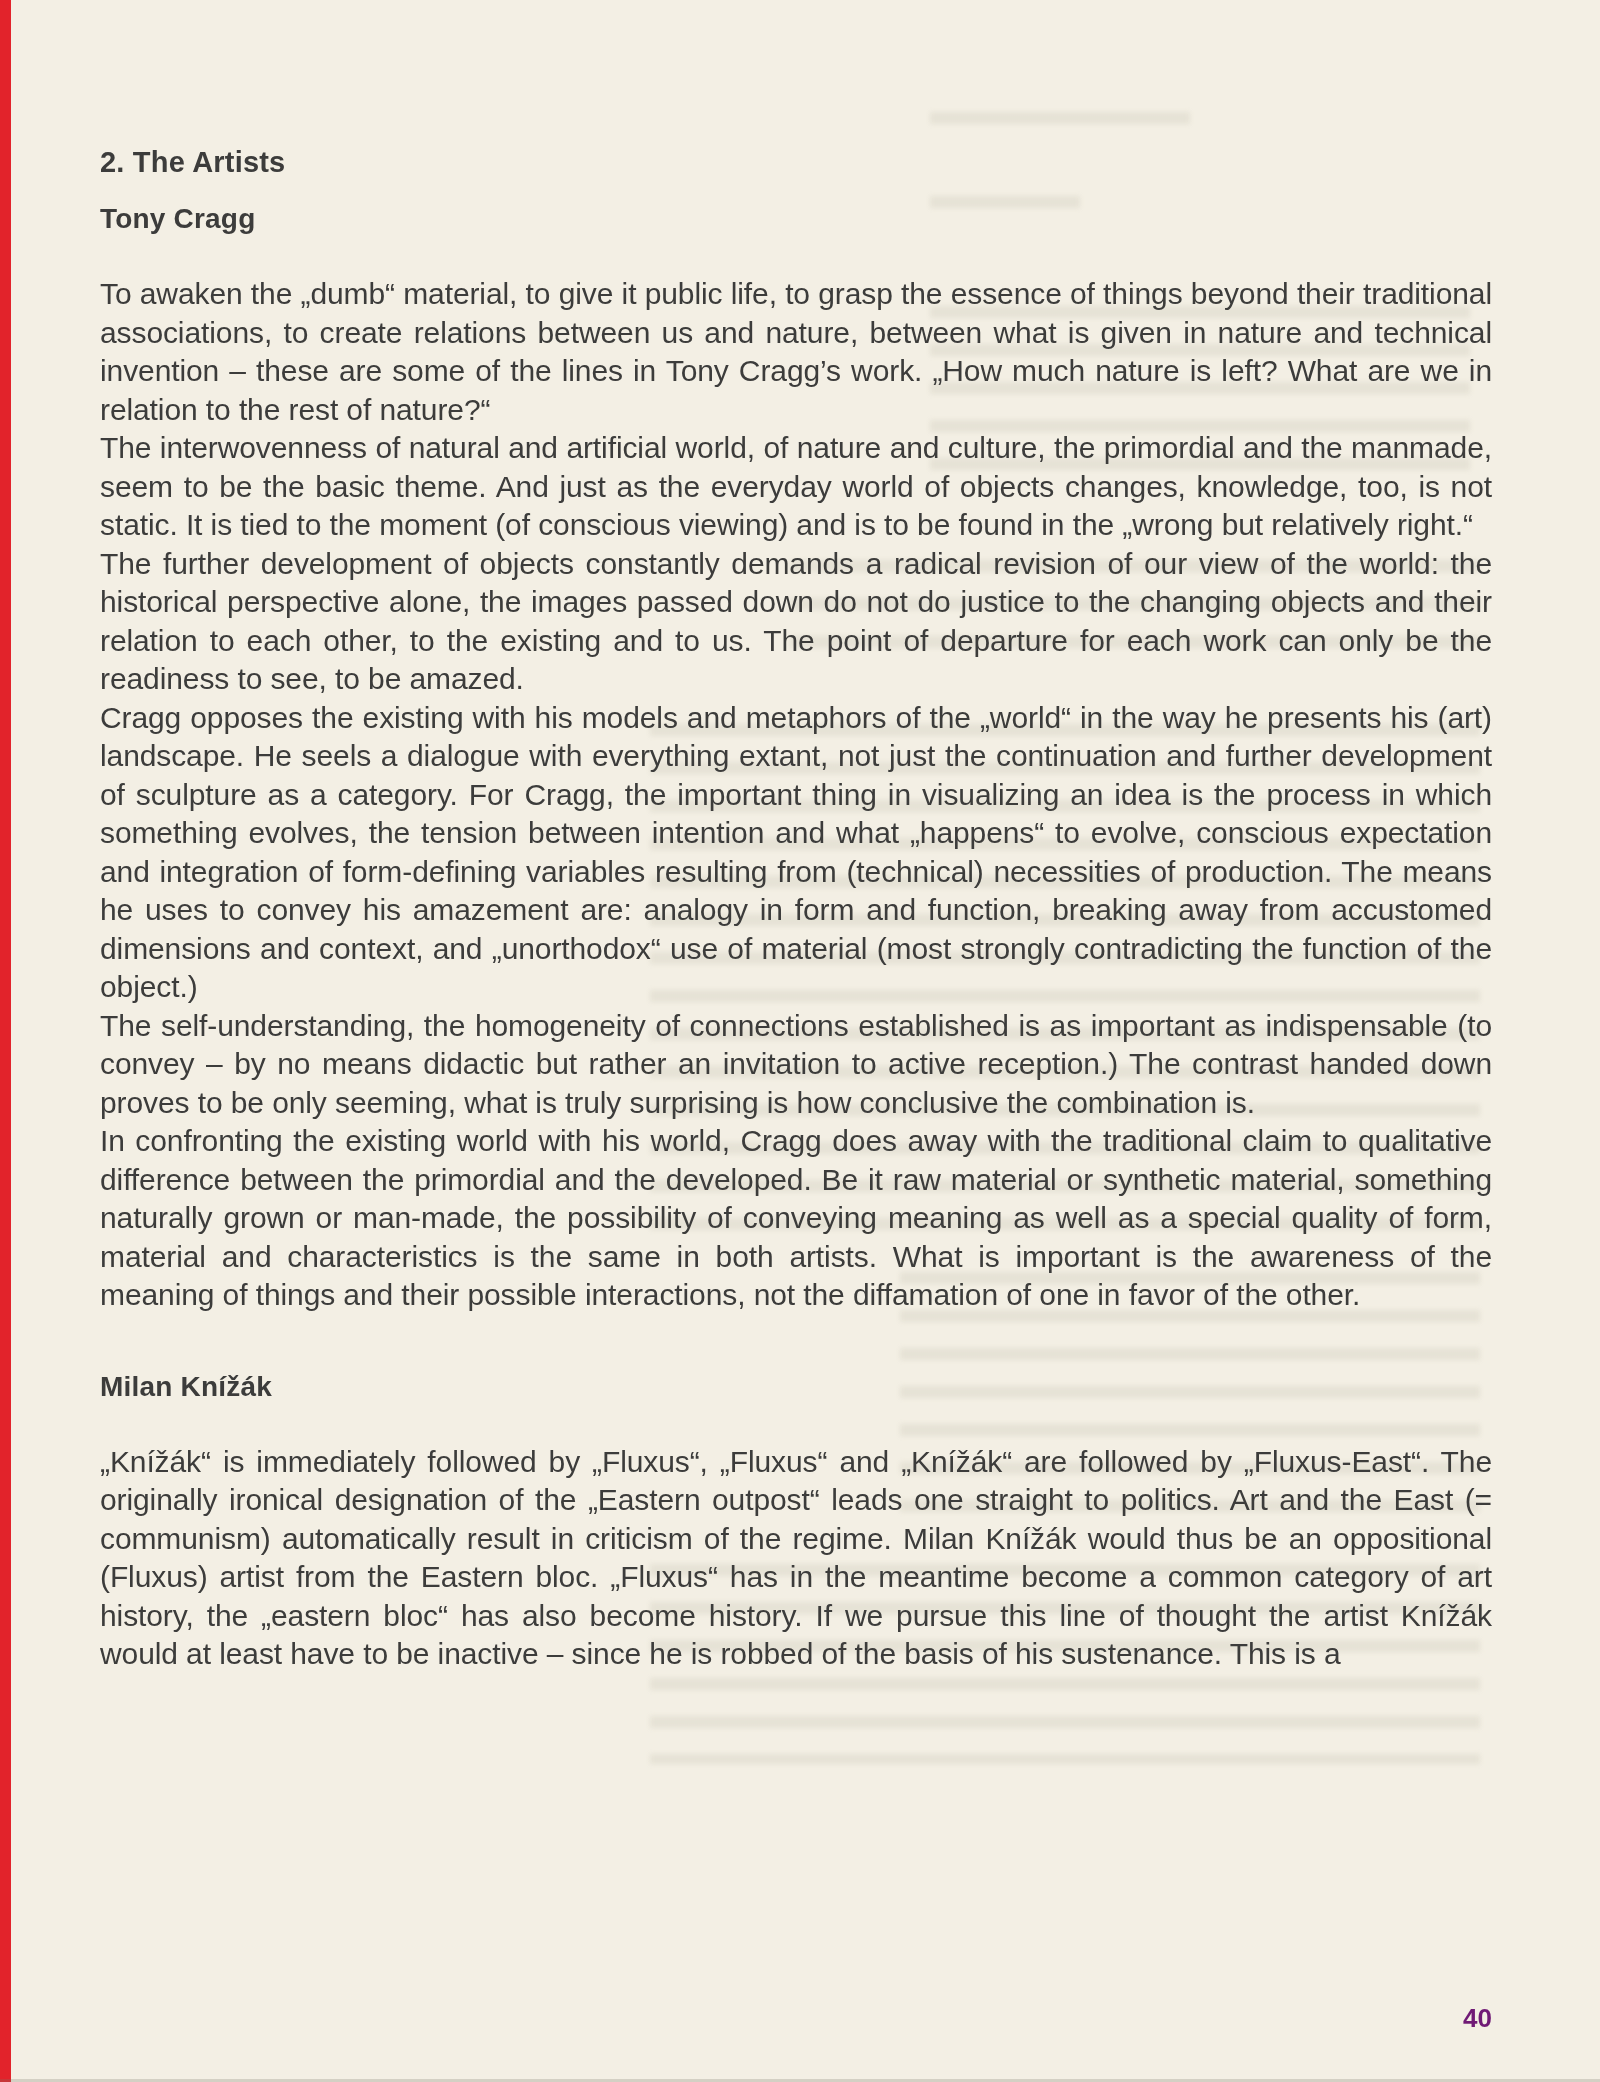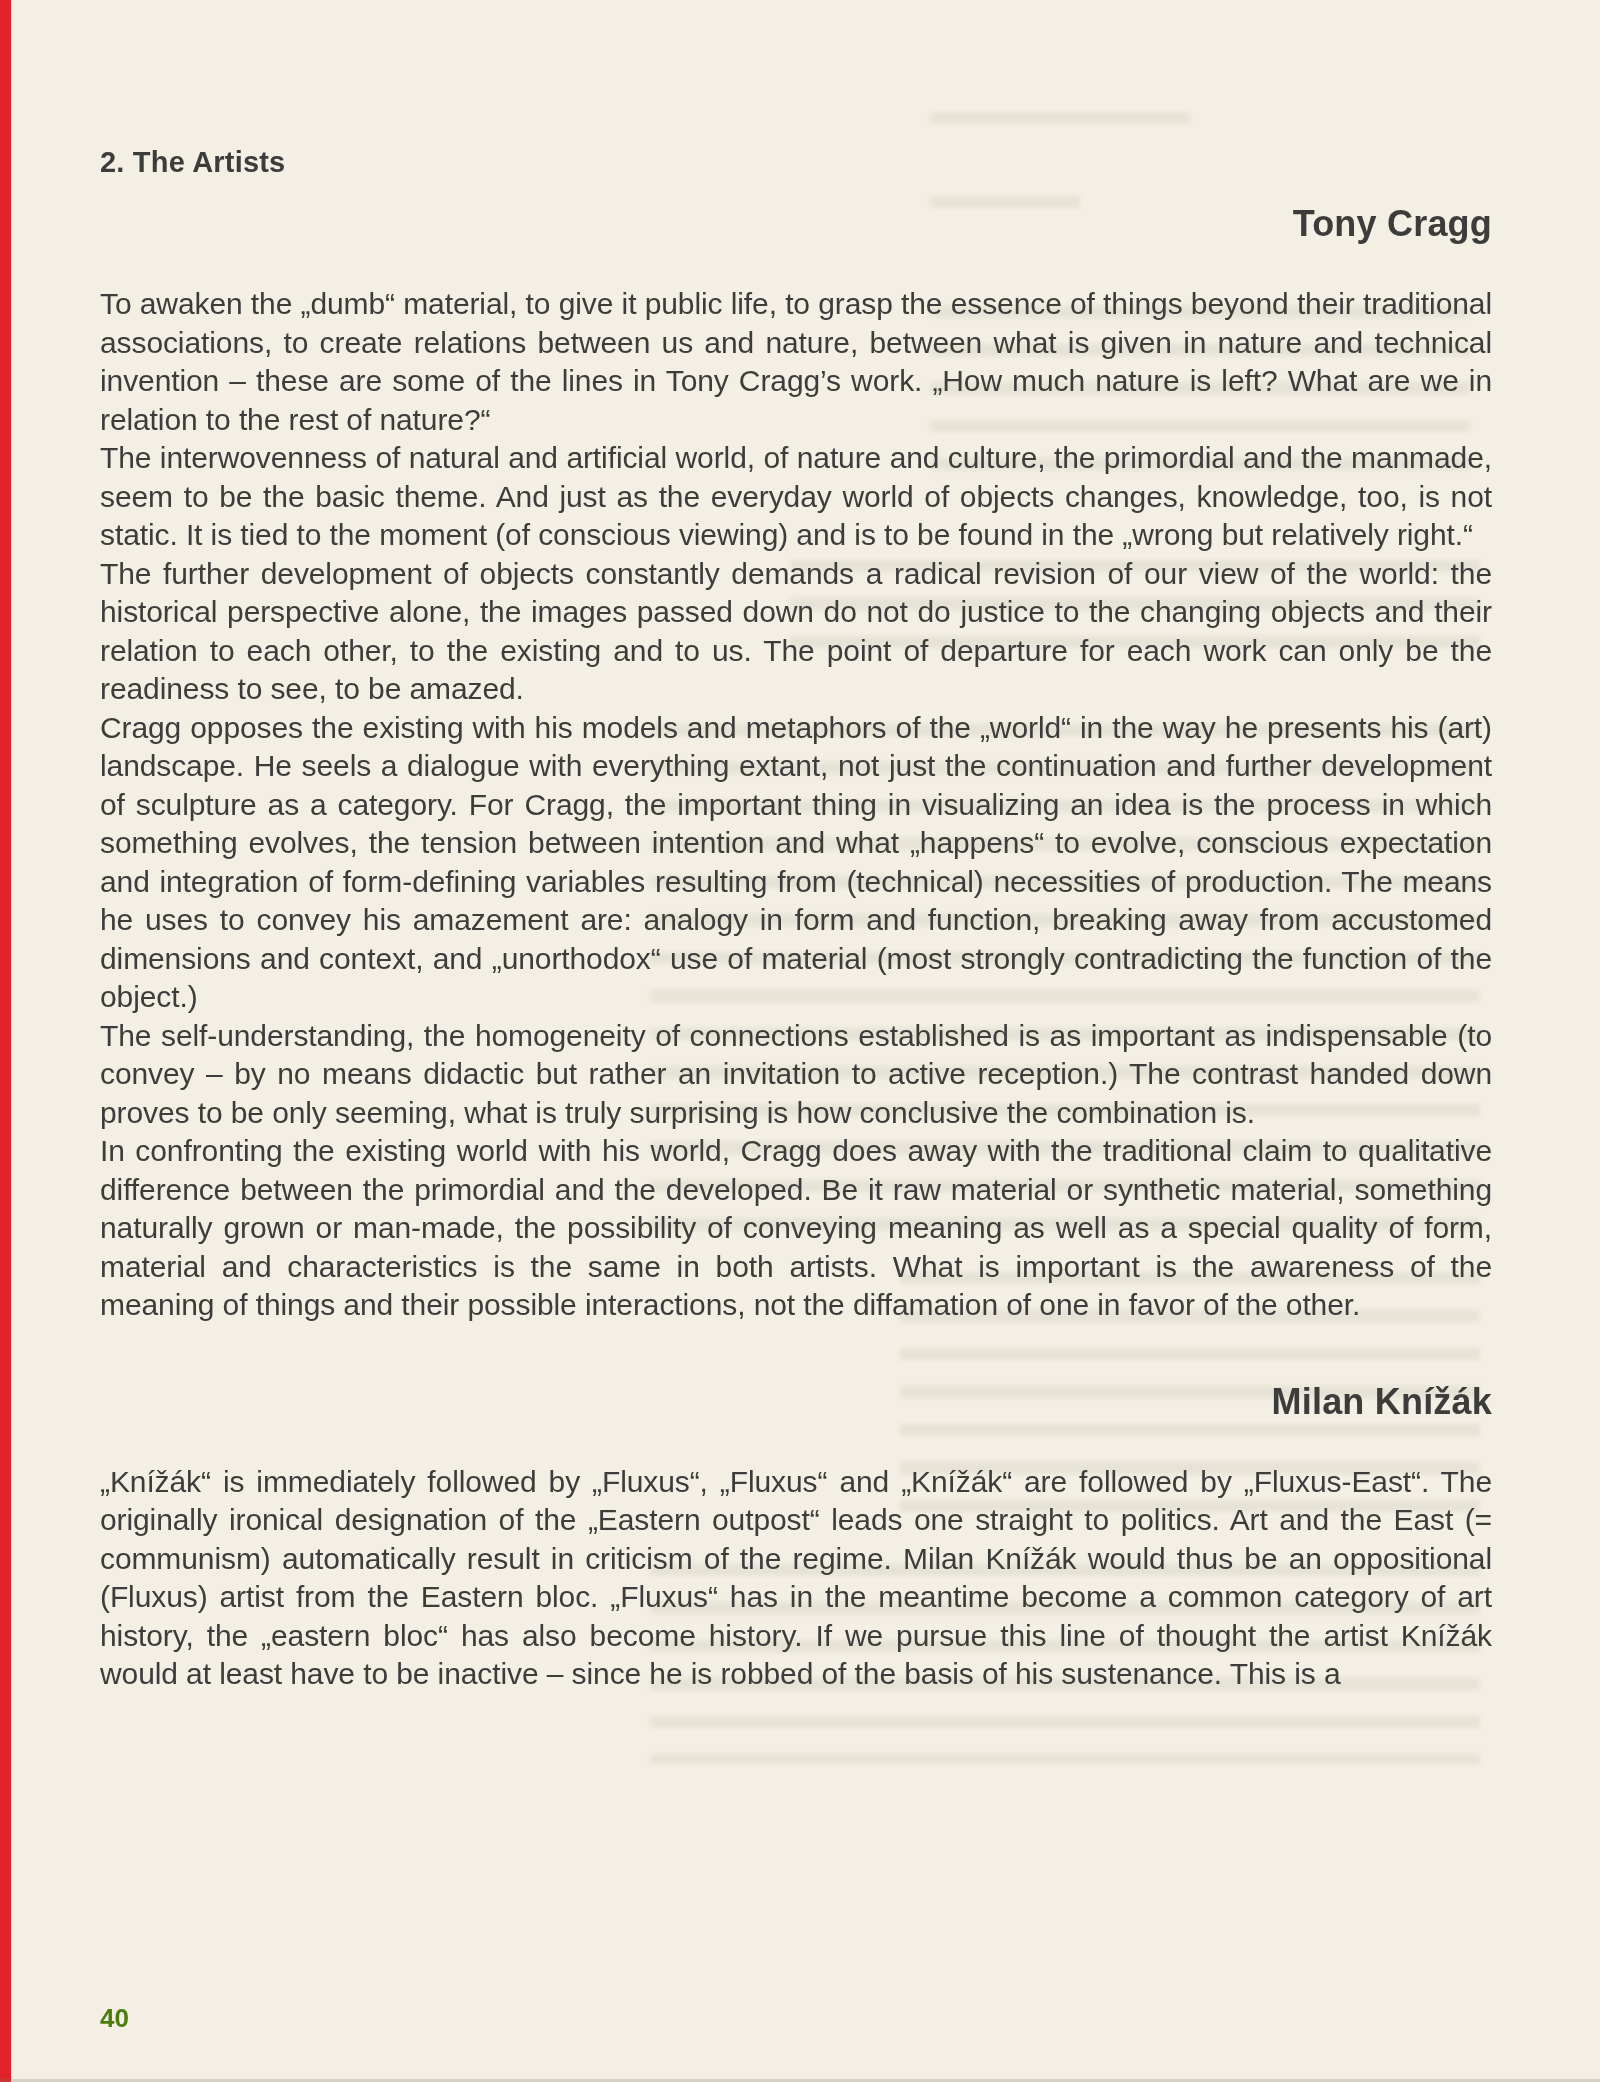--- a/index.html
+++ b/index.html
@@ -45,43 +45,42 @@
     top: 146px;
     width: 1392px;
   }
   .section-heading {
     font-size: 29px;
     font-weight: 700;
     letter-spacing: 0.2px;
     margin: 0 0 24px 0;
   }
   .artist-title {
-    font-size: 36px;
+    font-size: 28px;
     font-weight: 700;
     letter-spacing: 0.2px;
     margin: 0 0 40px 0;
-    text-align: right;
   }
   .article.second { margin-top: 56px; }
   .body-text p {
     font-size: 30px;
     line-height: 38.5px;
     text-align: justify;
     letter-spacing: -0.1px;
     margin: 0;
   }
   .page-number {
     position: absolute;
     left: 100px;
     bottom: 48px;
     width: 1392px;
-    text-align: left;
+    text-align: right;
     font-size: 26px;
     font-weight: 700;
-    color: #4d7c0f;
+    color: #701a75;
   }
   .bottom-edge {
     position: absolute;
     left: 0; bottom: 0;
     width: 100%; height: 3px;
     background: rgba(120,115,100,0.25);
   }
 </style>
 </head>
 <body>

